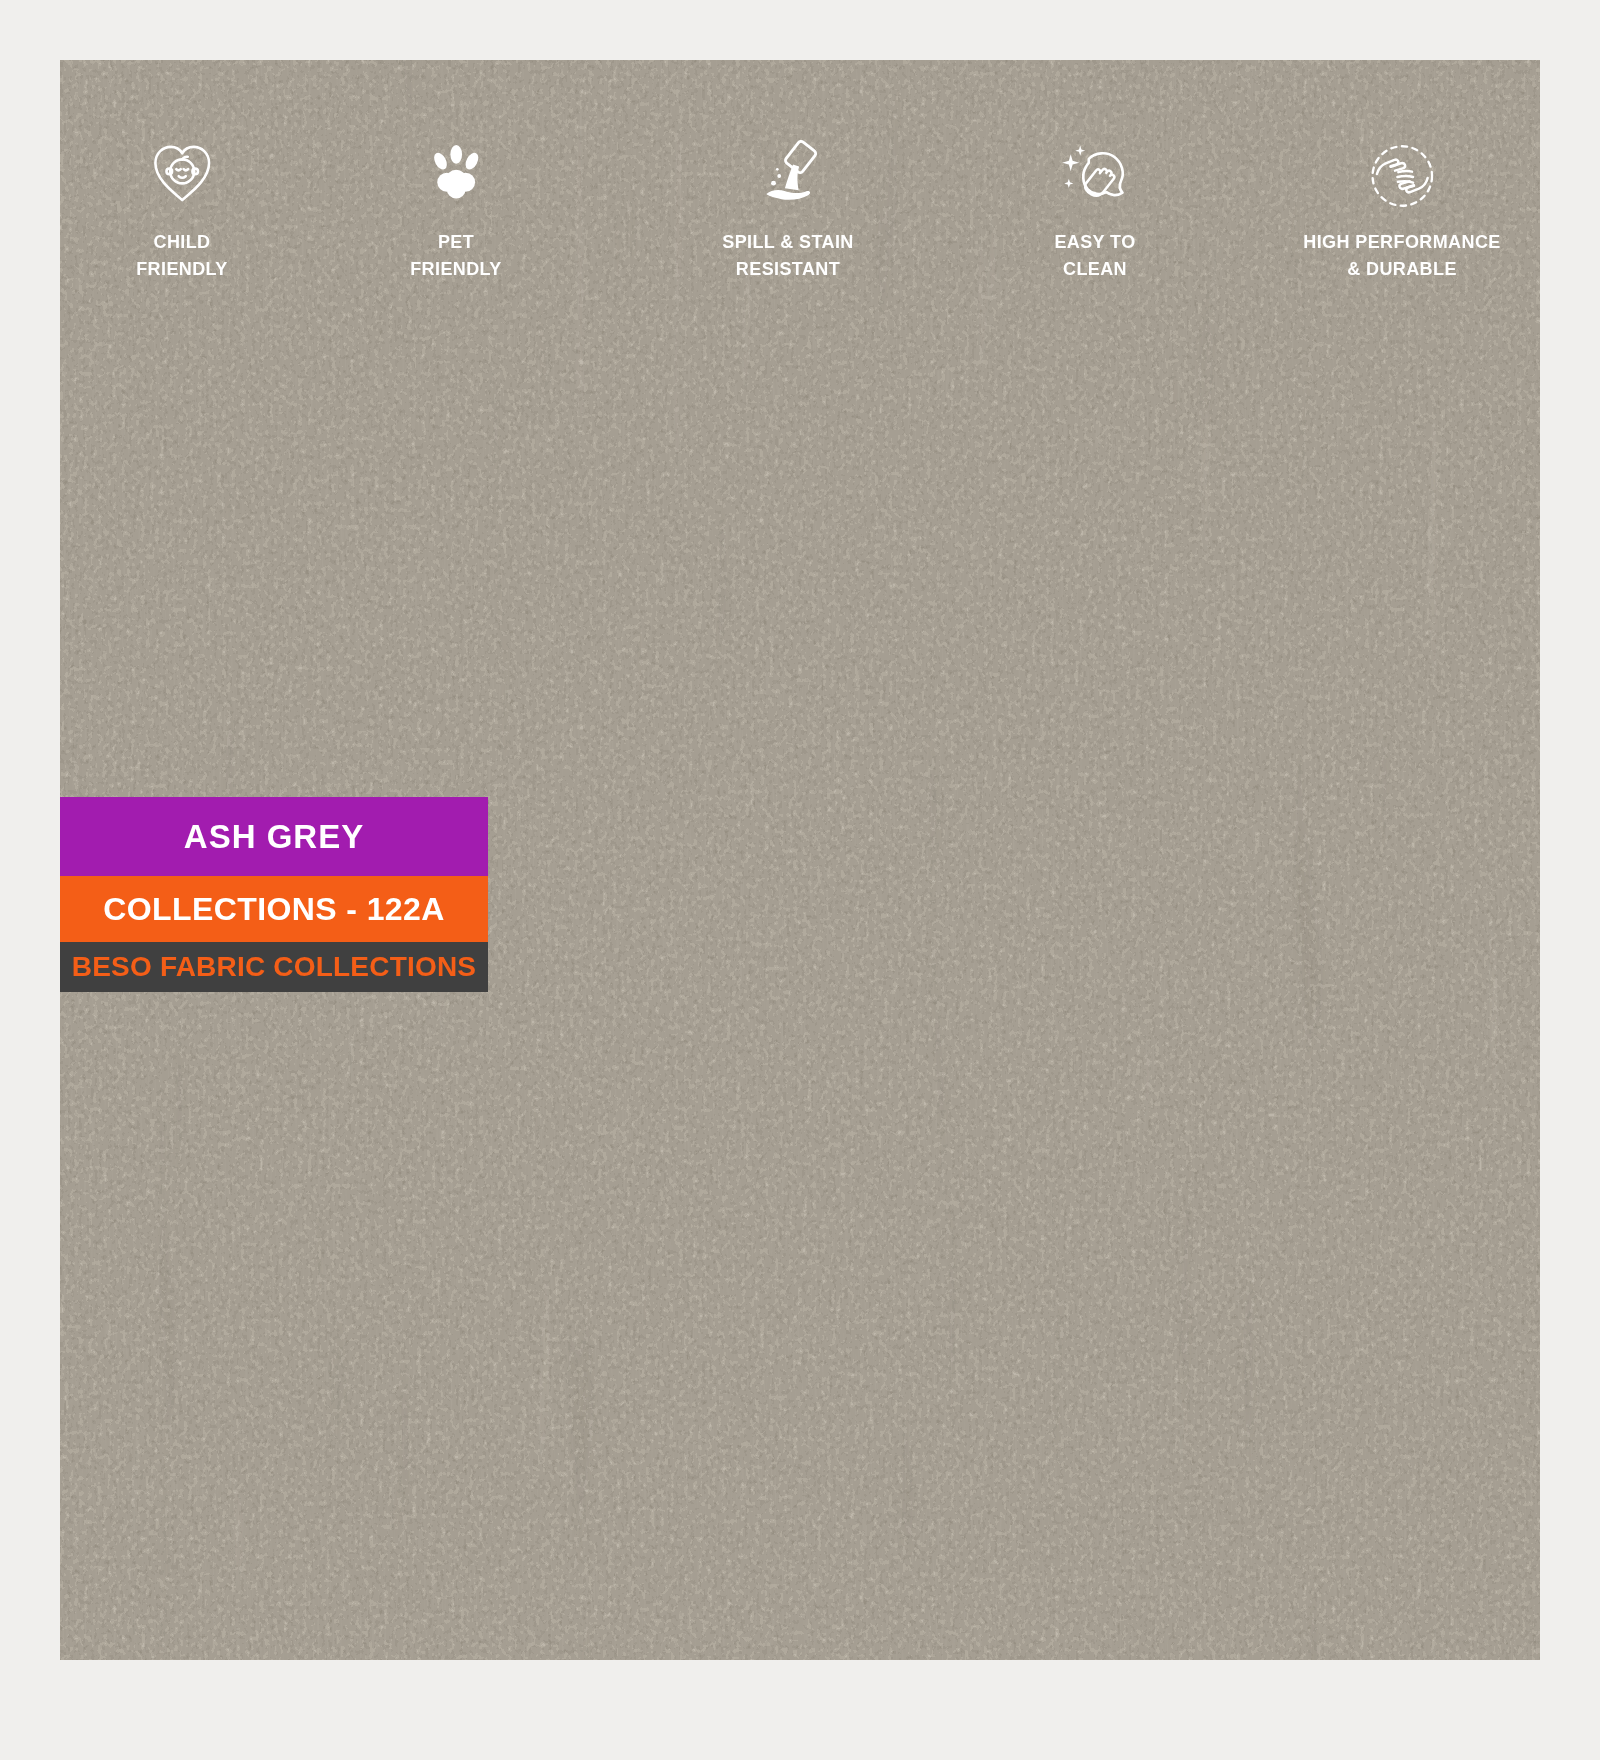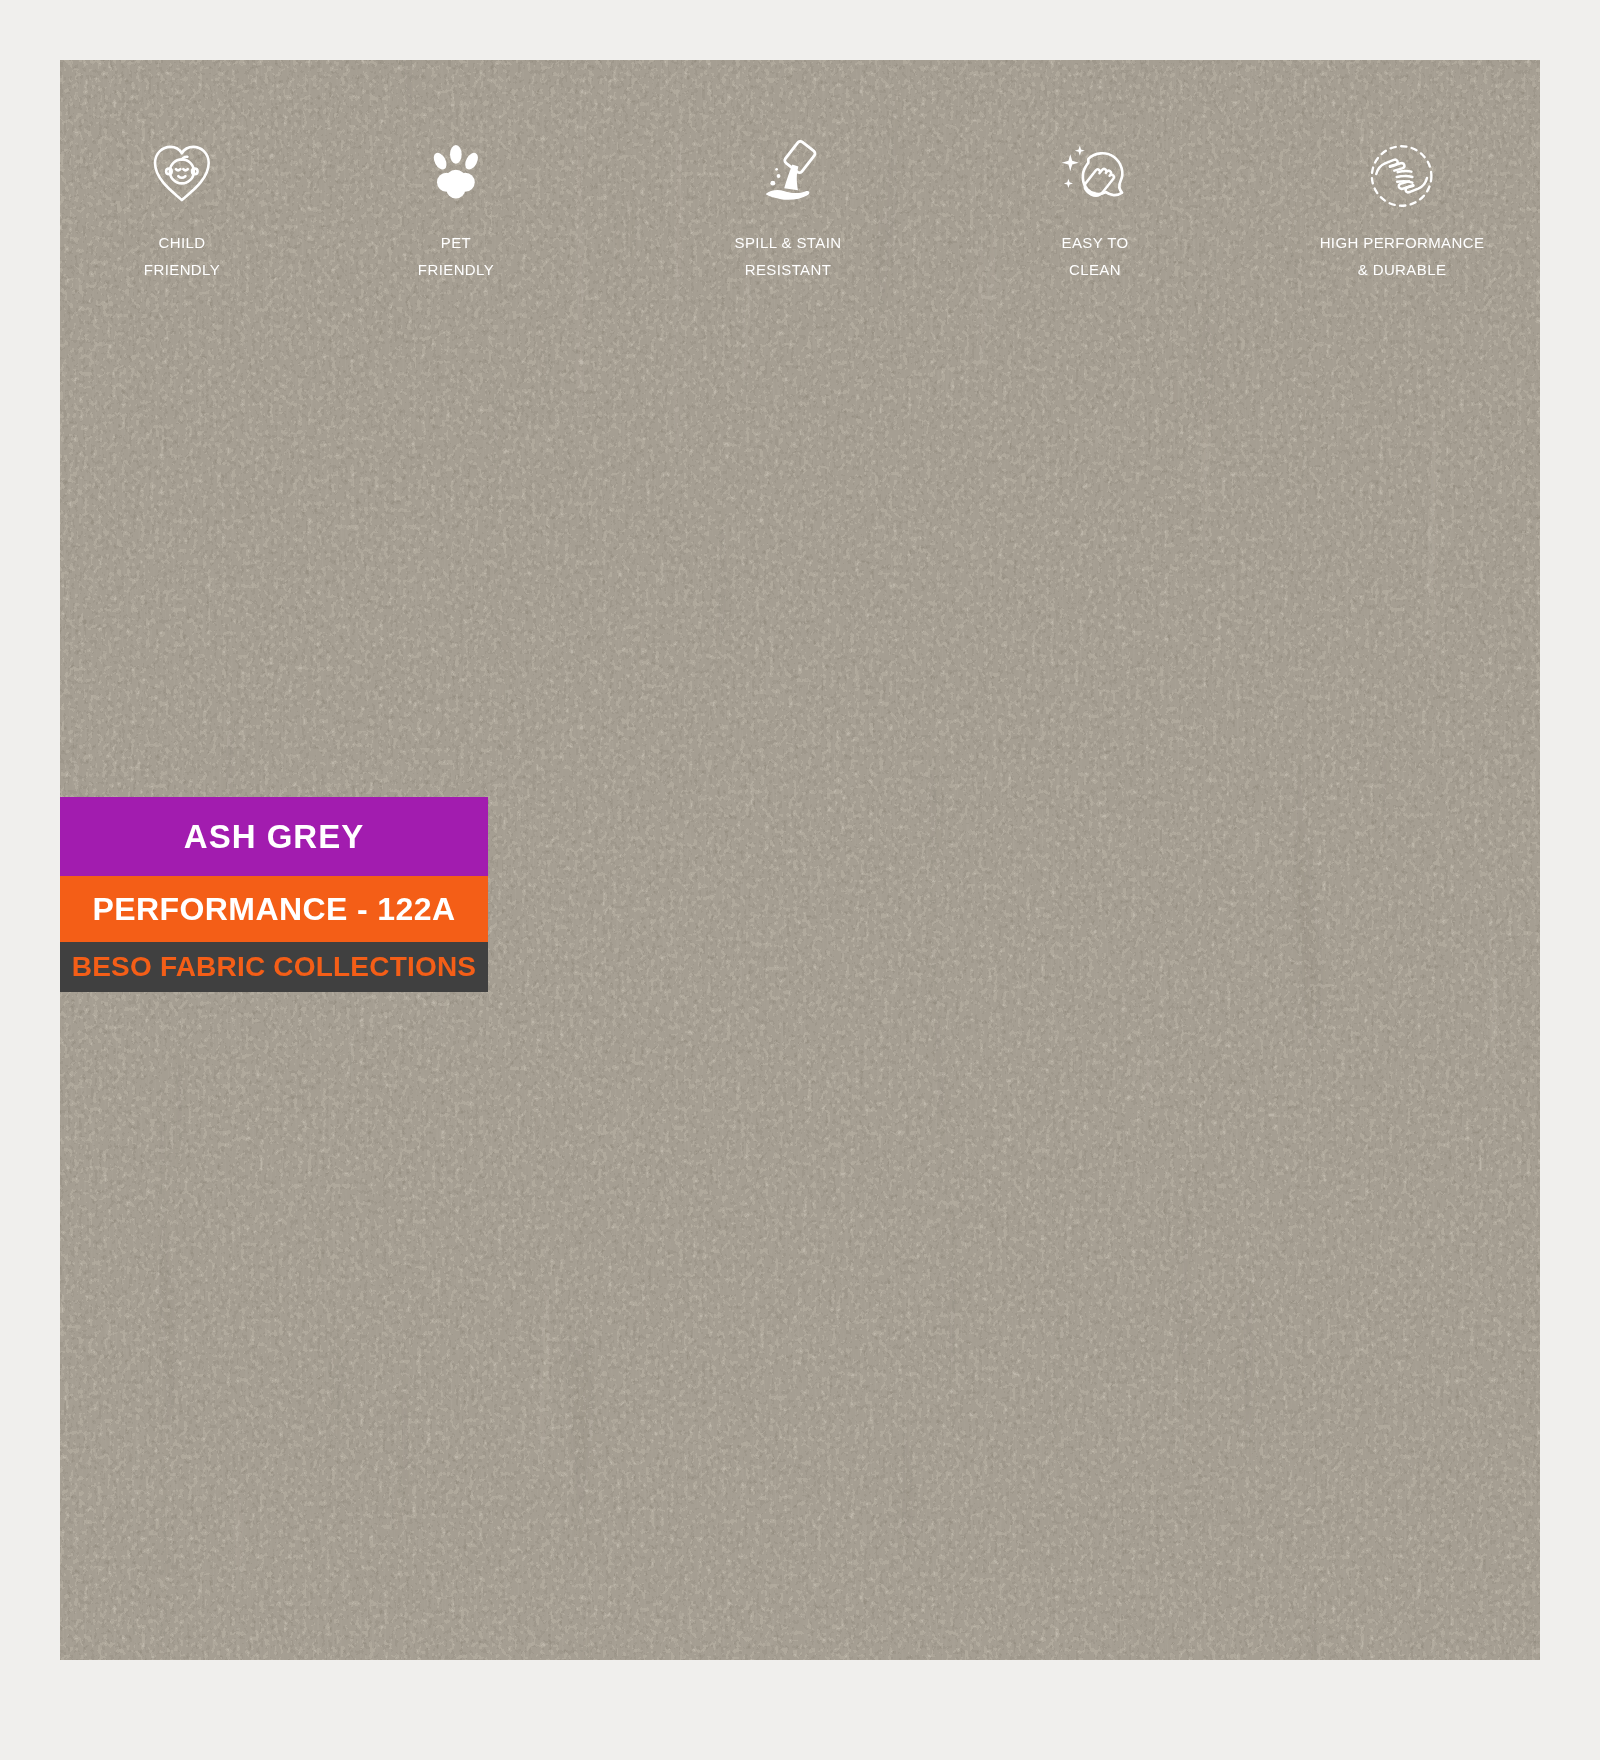--- a/index.html
+++ b/index.html
@@ -28,21 +28,21 @@
   .feature.f2 { left:396px; }
   .feature.f3 { left:728px; }
   .feature.f4 { left:1035px; }
   .feature.f5 { left:1342px; }
   .f-icon {
     height:76px; display:flex; align-items:center; justify-content:center;
     margin-bottom:15px;
   }
   .f-icon svg { display:block; }
   .f-label {
-    font-size:15px; font-weight:400; line-height:27px;
+    font-size:18px; font-weight:700; line-height:27px;
     letter-spacing:0.4px; white-space:nowrap; color:#ffffff;
   }
   .f-label span { display:block; }
 
   
   .bars { position:absolute; left:0; top:737px; width:428px; }
   .bar { display:flex; align-items:center; justify-content:center; text-align:center; }
   .bar-navy {
     height:79px; background:#a21caf; color:#ffffff;
     font-size:33px; font-weight:700; letter-spacing:1px;
@@ -210,20 +210,20 @@
       <span>EASY TO</span>
       <span>CLEAN</span>
     </div>
   </div>
 
   <div class="bars">
     <div class="bar bar-navy">
       <span>ASH GREY</span>
     </div>
     <div class="bar bar-orange">
-      <span>PERFORMANCE - 122A</span>
+      <span>COLLECTIONS - 122A</span>
     </div>
     <div class="bar bar-white">
       <span>BESO FABRIC COLLECTIONS</span>
     </div>
   </div>
 
 </div>
 
 </body></html>

